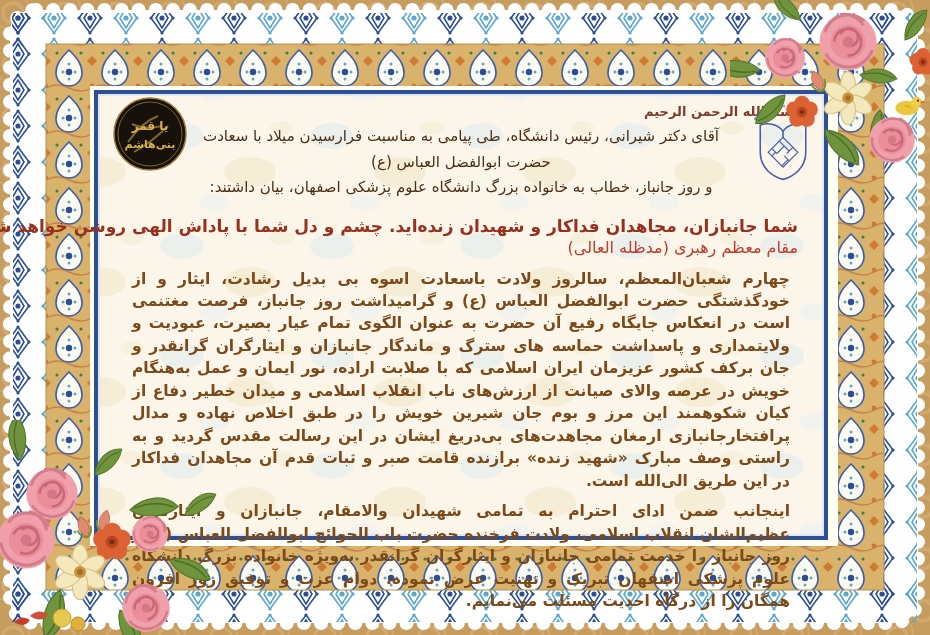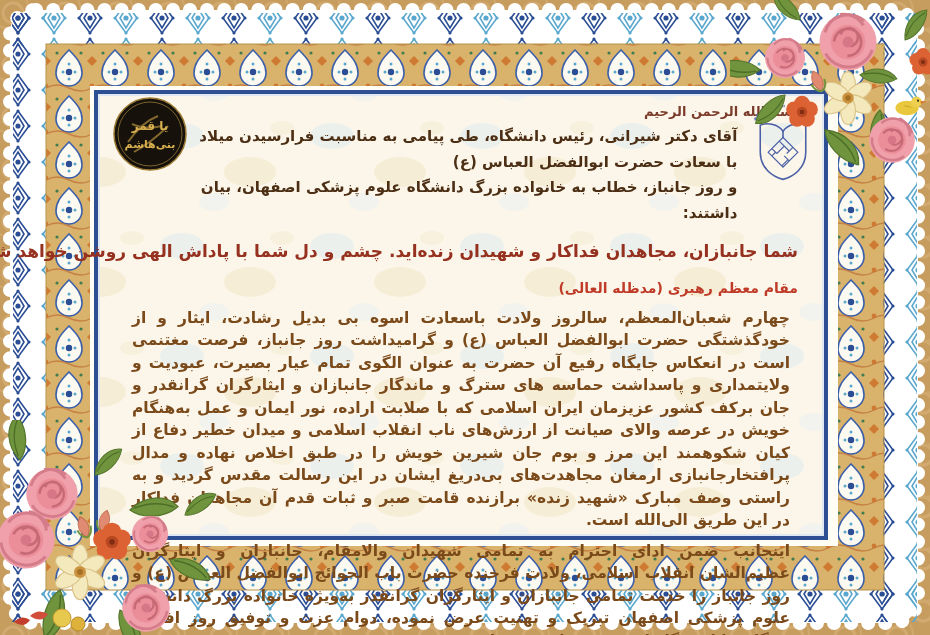--- a/index.html
+++ b/index.html
@@ -4,23 +4,23 @@
 <style>
   html,body{margin:0;padding:0;}
   body{width:930px;height:635px;overflow:hidden;background:#c89e60;font-family:"DejaVu Sans",sans-serif;}
   .canvas{position:relative;width:930px;height:635px;overflow:hidden;}
   .abs{position:absolute;left:0;top:0;}
   .paper{position:absolute;left:100px;top:96px;width:722px;height:438px;box-sizing:border-box;
          padding:6px 24px;direction:rtl;z-index:3;}
   .medallion{position:absolute;left:12px;top:0;z-index:4;}
   .logo{position:absolute;right:4px;top:2px;z-index:4;}
   .bismillah{margin:2px 0 0;text-align:right;font-size:13px;font-weight:bold;color:#7c3c2c;}
-  .header{width:82%;margin:5px auto 0;text-align:right;font-weight:bold;font-size:15px;line-height:1.7;color:#4b2e14;}
+  .header{width:82%;margin:5px auto 0;text-align:center;font-weight:normal;font-size:15px;line-height:1.7;color:#4b2e14;}
   .quote{margin-top:15px;text-align:center;white-space:nowrap;font-weight:bold;font-size:17px;color:#96301f;}
-  .attrib{margin-top:19px;text-align:right;font-weight:bold;font-size:14px;color:#c03a28;}
+  .attrib{margin-top:2px;text-align:right;font-weight:normal;font-size:16px;color:#c03a28;}
   .bodytext{margin-top:11px;font-weight:bold;font-size:15.5px;line-height:1.45;color:#7b4a1b;text-align:justify;}
   .bodytext p{margin:8px;}
   .bodytext p + p{margin-top:2px;}
   .bouquet-tr{position:absolute;right:0;top:0;z-index:5;}
   .bouquet-bl{position:absolute;left:0;bottom:0;z-index:5;}
   svg text{font-family:"DejaVu Sans",sans-serif;}
 </style>
 </head>
 <body>
 

